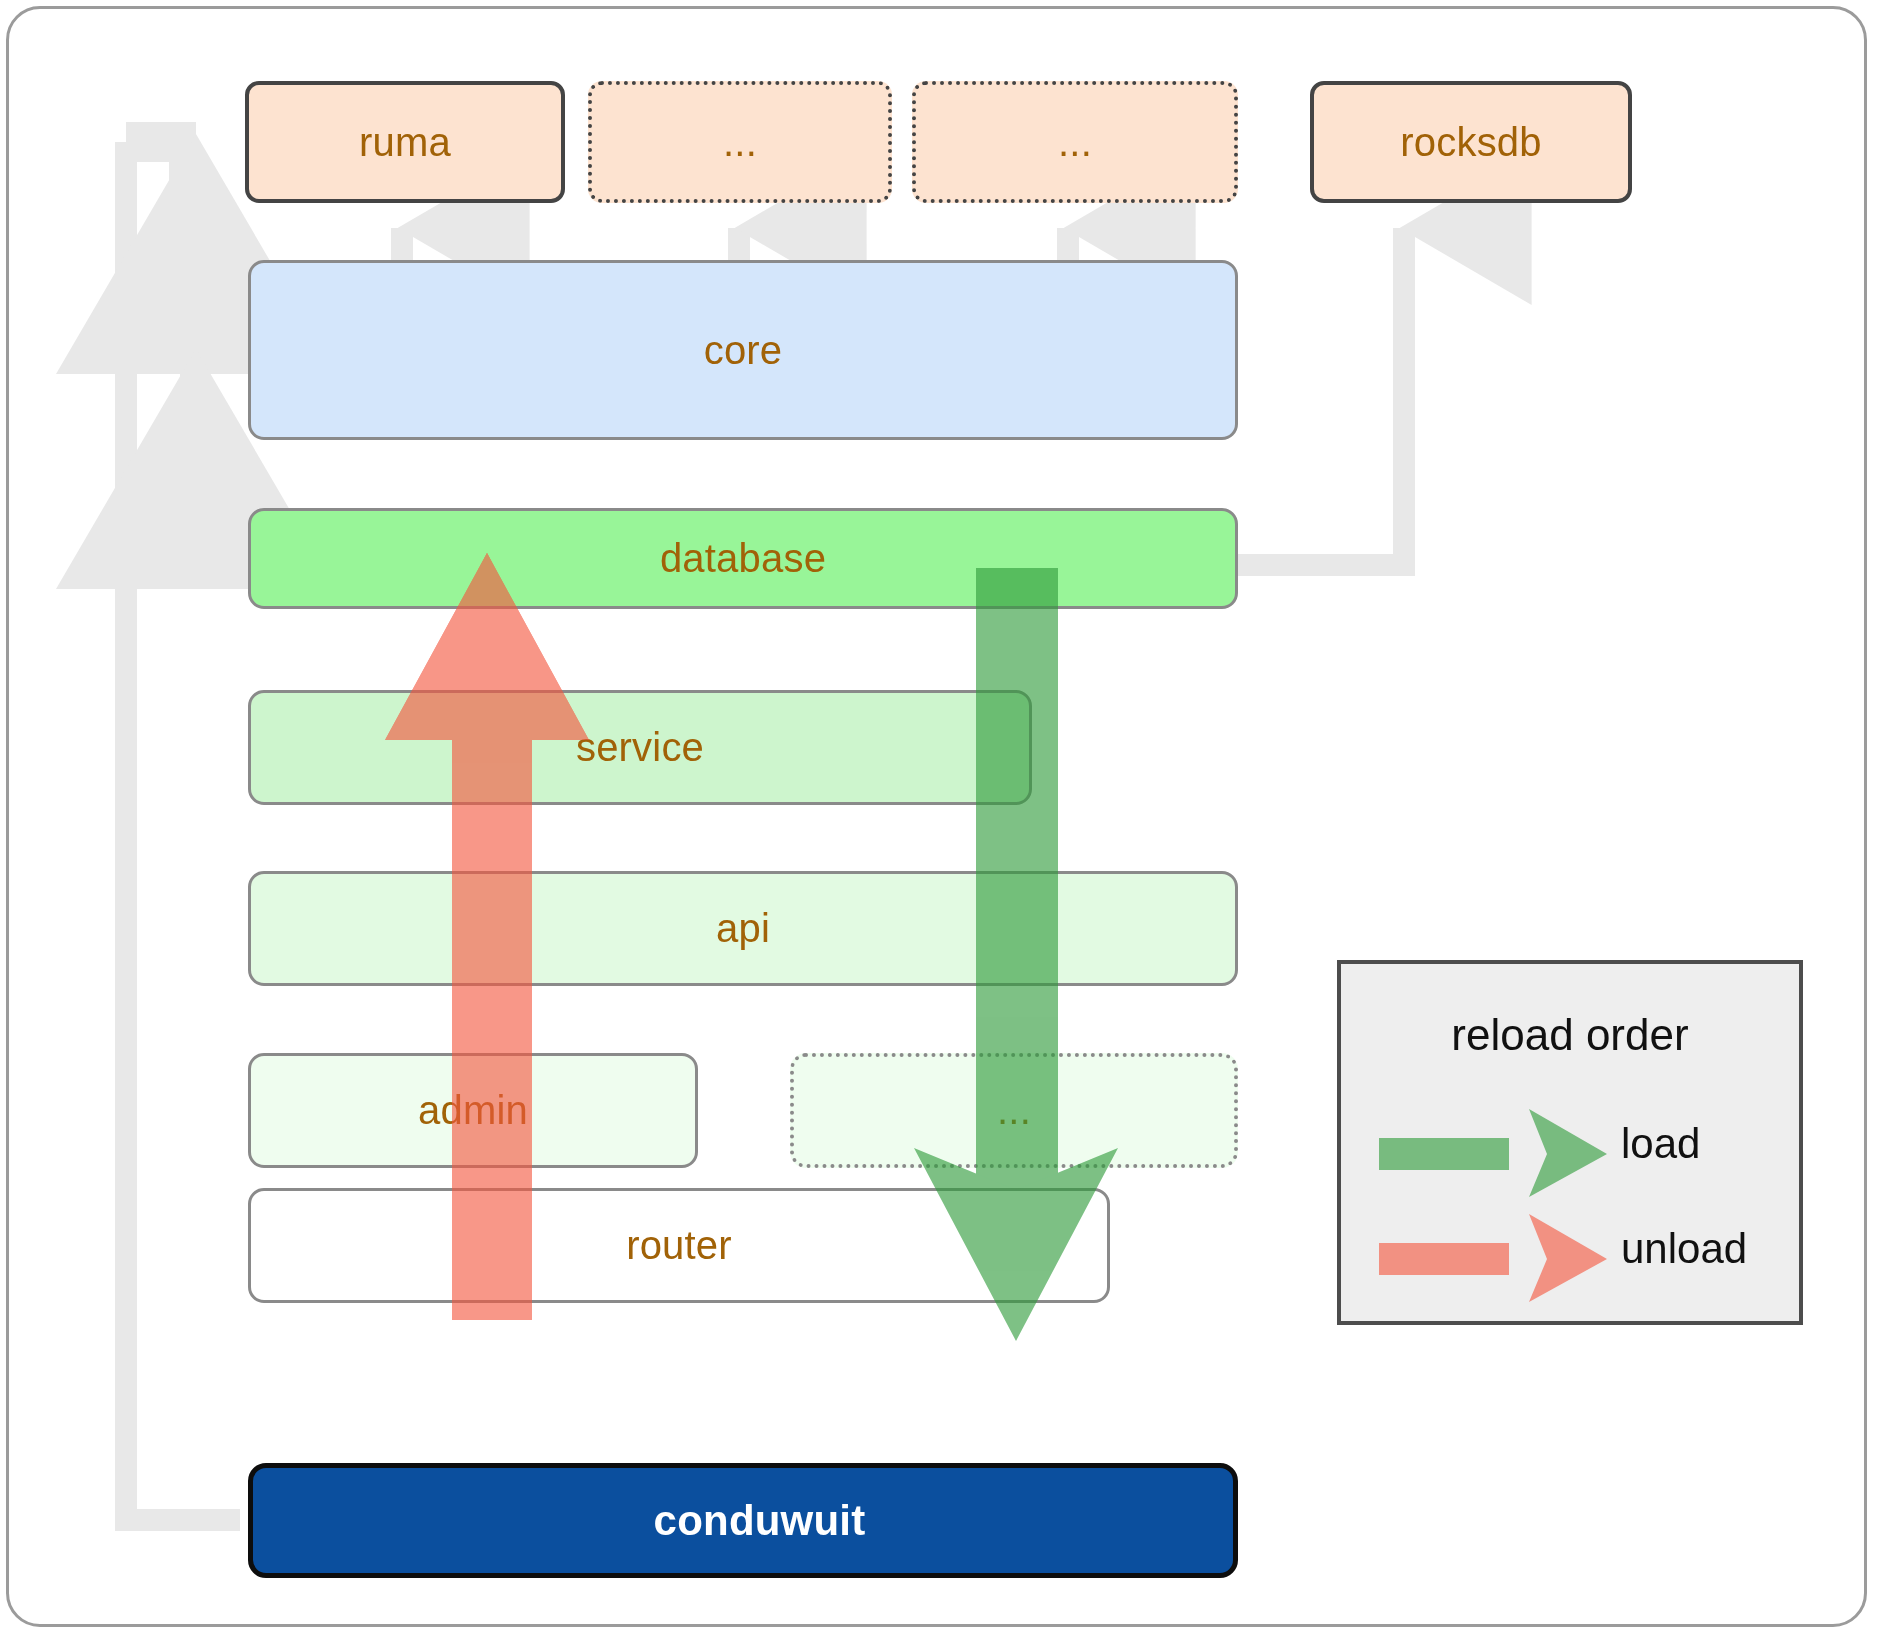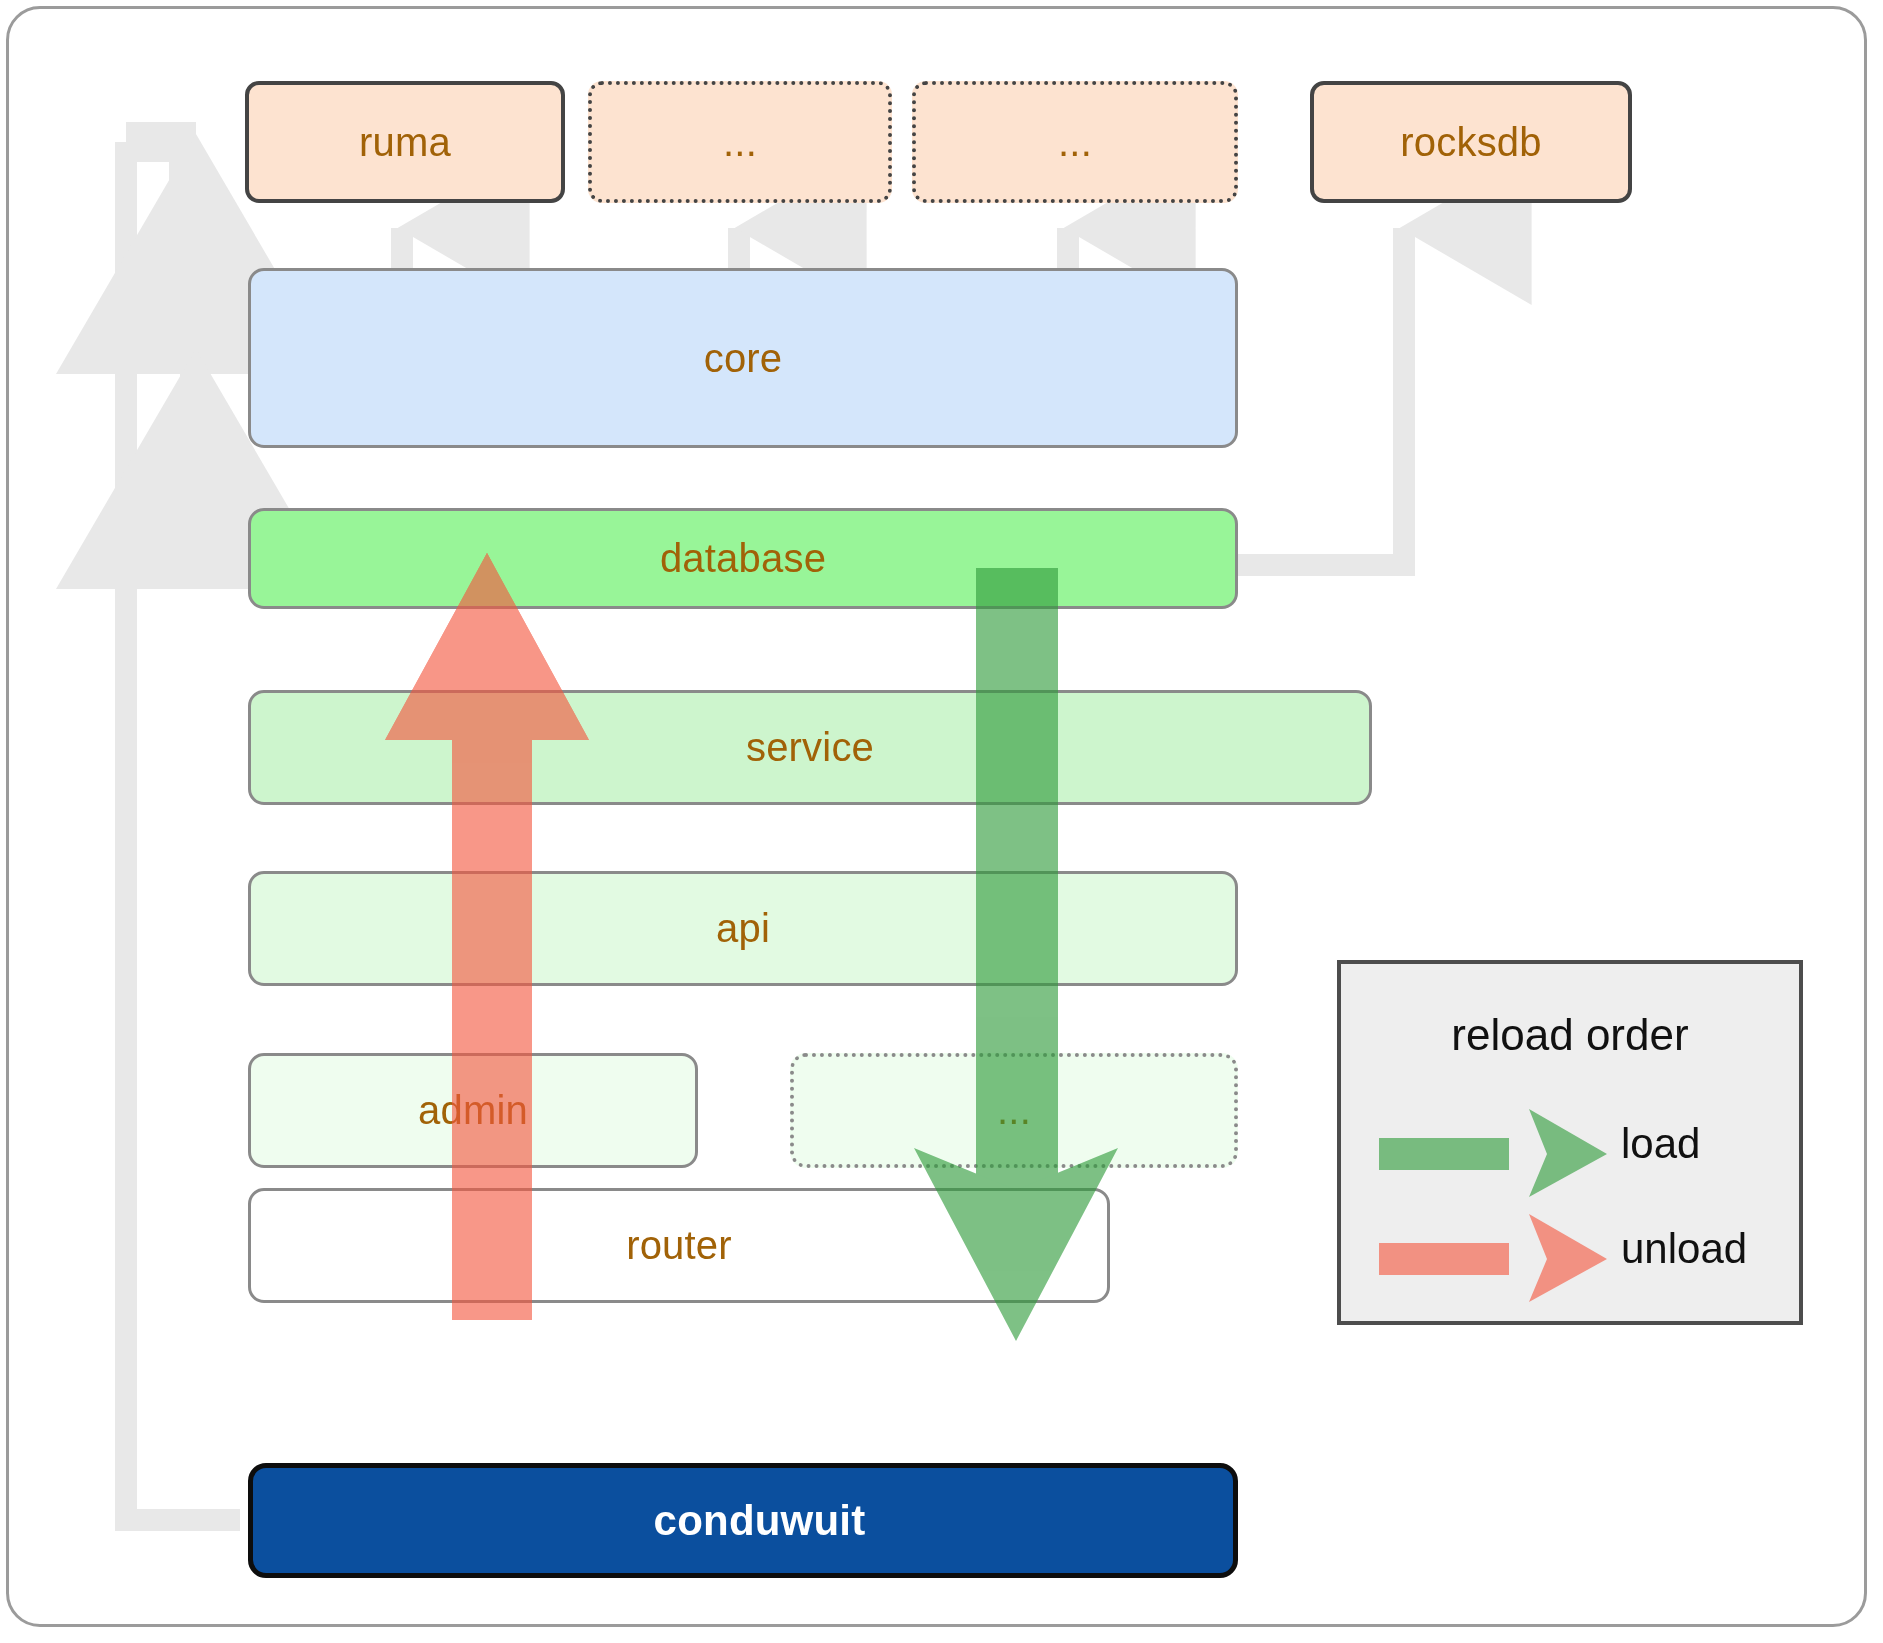--- a/index.html
+++ b/index.html
@@ -174,29 +174,29 @@
   </div>
 
   <div class="node dep dotted" style="left:912px;width:326px;">
     <span class="lbl">...</span>
   </div>
 
   <div class="node dep" style="left:1262px;width:322px;margin-left:48px;">
     <span class="lbl">rocksdb</span>
   </div>
 
-  <div class="node core" style="left:248px;top:268px;width:990px;height:180px;background:#d4e6fb;">
+  <div class="node core" style="left:248px;top:260px;width:990px;height:180px;background:#d4e6fb;">
     <span class="lbl">core</span>
   </div>
 
   <div class="node layer" style="left:248px;top:508px;width:990px;height:101px;background:#98f598;">
     <span class="lbl">database</span>
   </div>
 
-  <div class="node layer" style="left:248px;top:690px;width:1124px;height:115px;background:#cdf5cd;justify-content:center;">
+  <div class="node layer" style="left:248px;top:690px;width:784px;height:115px;background:#cdf5cd;justify-content:center;">
     <span class="lbl">service</span>
   </div>
 
   <div class="node layer" style="left:248px;top:871px;width:990px;height:115px;background:#e2fae2;">
     <span class="lbl">api</span>
   </div>
 
   <div class="node layer" style="left:248px;top:1053px;width:450px;height:115px;background:#effdef;">
     <span class="lbl">admin</span>
   </div>

